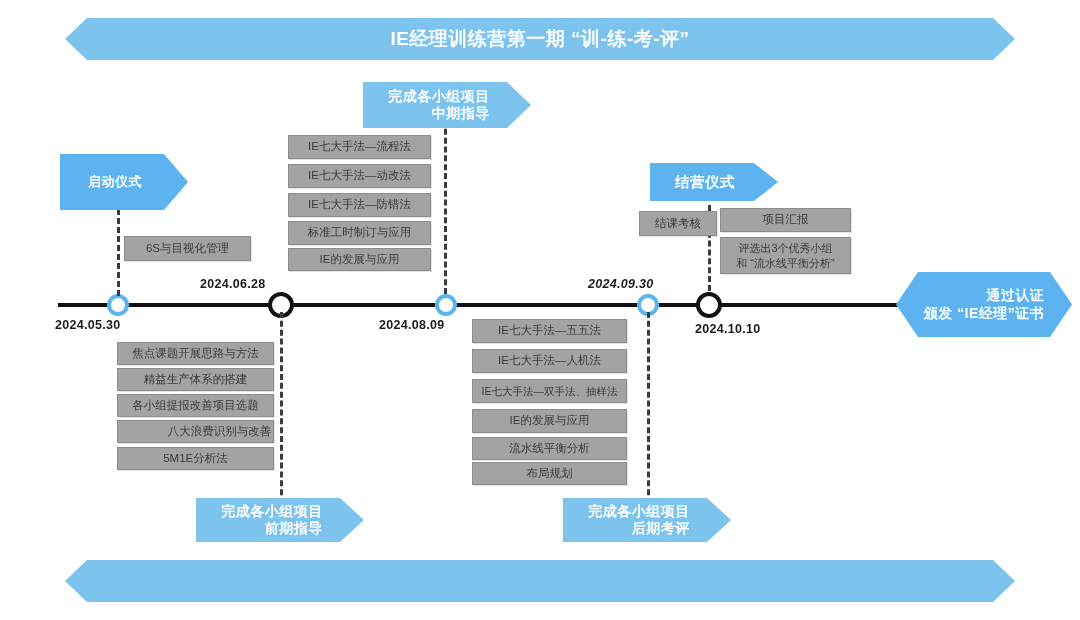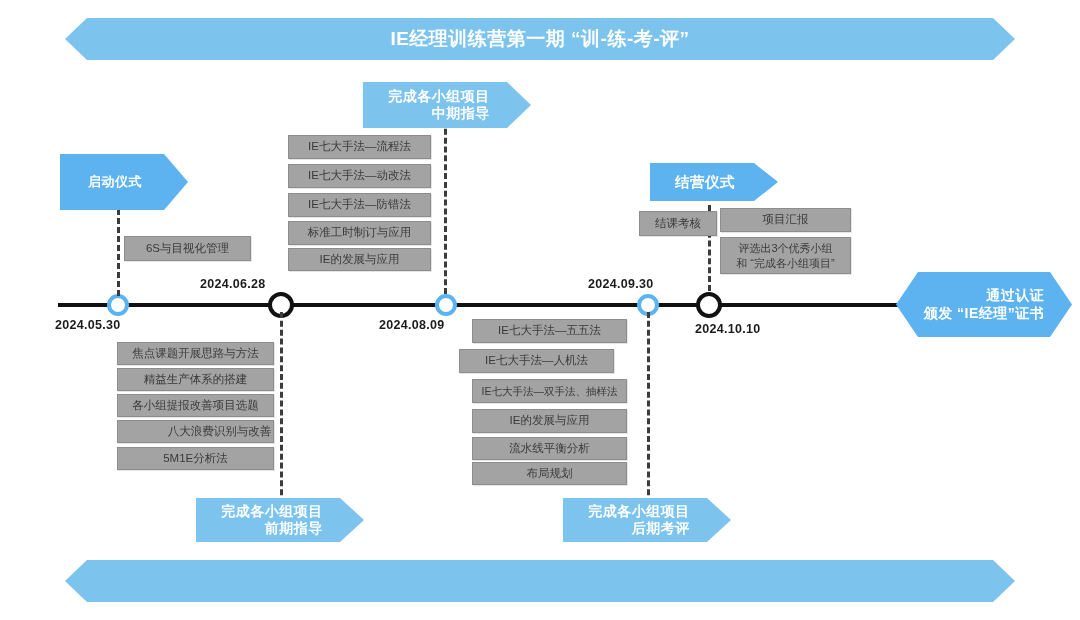--- a/index.html
+++ b/index.html
@@ -81,21 +81,21 @@
 
   <div class="node blue" style="left:107px;top:294px;width:22px;height:22px;"></div>
   <div class="node dark" style="left:268px;top:292px;width:26px;height:26px;"></div>
   <div class="node blue" style="left:435px;top:294px;width:22px;height:22px;"></div>
   <div class="node blue" style="left:637px;top:294px;width:22px;height:22px;"></div>
   <div class="node dark" style="left:696px;top:292px;width:26px;height:26px;"></div>
 
   <div class="datelbl" style="left:55px;top:318px;">2024.05.30</div>
   <div class="datelbl" style="left:200px;top:277px;">2024.06.28</div>
   <div class="datelbl" style="left:379px;top:318px;">2024.08.09</div>
-  <div class="datelbl" style="left:588px;top:277px;">2024.09.30</div>
+  <div class="datelbl" style="left:588px;top:277px;font-style:italic;">2024.09.30</div>
   <div class="datelbl" style="left:695px;top:322px;">2024.10.10</div>
 
   <div class="dash" style="left:117px;top:200px;height:96px;"></div>
 
   <div class="dash" style="left:280px;top:312px;height:192px;"></div>
 
   <div class="dash" style="left:444px;top:120px;height:174px;"></div>
 
   <div class="dash" style="left:444px;top:120px;height:0px;"></div>
 
@@ -125,36 +125,36 @@
   <div class="box" style="left:288px;top:221px;width:143px;height:24px;">标准工时制订与应用</div>
   <div class="box" style="left:288px;top:248px;width:143px;height:23px;">IE的发展与应用</div>
 
   <div class="box" style="left:117px;top:342px;width:157px;height:23px;">焦点课题开展思路与方法</div>
   <div class="box" style="left:117px;top:368px;width:157px;height:23px;">精益生产体系的搭建</div>
   <div class="box" style="left:117px;top:394px;width:157px;height:23px;">各小组提报改善项目选题</div>
   <div class="box" style="left:117px;top:420px;width:157px;height:23px;padding-left:48px;">八大浪费识别与改善</div>
   <div class="box" style="left:117px;top:447px;width:157px;height:23px;">5M1E分析法</div>
 
   <div class="box" style="left:472px;top:319px;width:155px;height:24px;">IE七大手法—五五法</div>
-  <div class="box" style="left:459px;top:349px;width:155px;height:24px;">IE七大手法—人机法</div>
+  <div class="box" style="left:472px;top:349px;width:155px;height:24px;">IE七大手法—人机法</div>
   <div class="box" style="left:472px;top:379px;width:155px;height:24px;font-size:10.5px;">IE七大手法—双手法、抽样法</div>
   <div class="box" style="left:472px;top:409px;width:155px;height:24px;">IE的发展与应用</div>
   <div class="box" style="left:472px;top:437px;width:155px;height:23px;">流水线平衡分析</div>
   <div class="box" style="left:472px;top:462px;width:155px;height:23px;">布局规划</div>
 
   <div class="chev" style="left:650px;top:163px;width:128px;height:38px;font-size:14.5px;">
     <svg class="shape" viewBox="0 0 128 38" preserveAspectRatio="none">
       <polygon points="0,0 104,0 128,19 104,38 0,38" fill="#5cb3ef"></polygon>
     </svg>
     <span class="txt" style="margin-right:18px;">结营仪式</span>
   </div>
   <div class="box" style="left:618px;top:211px;width:78px;height:25px;margin-left:21px;">结课考核</div>
   <div class="box" style="left:720px;top:208px;width:131px;height:24px;">项目汇报</div>
   <div class="box" style="left:720px;top:237px;width:131px;height:37px;font-size:11px;">评选出3个优秀小组
-和 “完成各小组项目”</div>
+和 “流水线平衡分析”</div>
 
   <div class="chev" style="left:896px;top:272px;width:176px;height:65px;font-size:14px;">
     <svg class="shape" viewBox="0 0 176 65" preserveAspectRatio="none">
       <polygon points="0,32.5 22,0 154,0 176,32.5 154,65 22,65" fill="#5cb3ef"></polygon>
     </svg>
     <span class="txt">通过认证
 颁发 “IE经理”证书</span>
   </div>
 
   <div class="chev" style="left:196px;top:498px;width:168px;height:44px;font-size:14px;">

